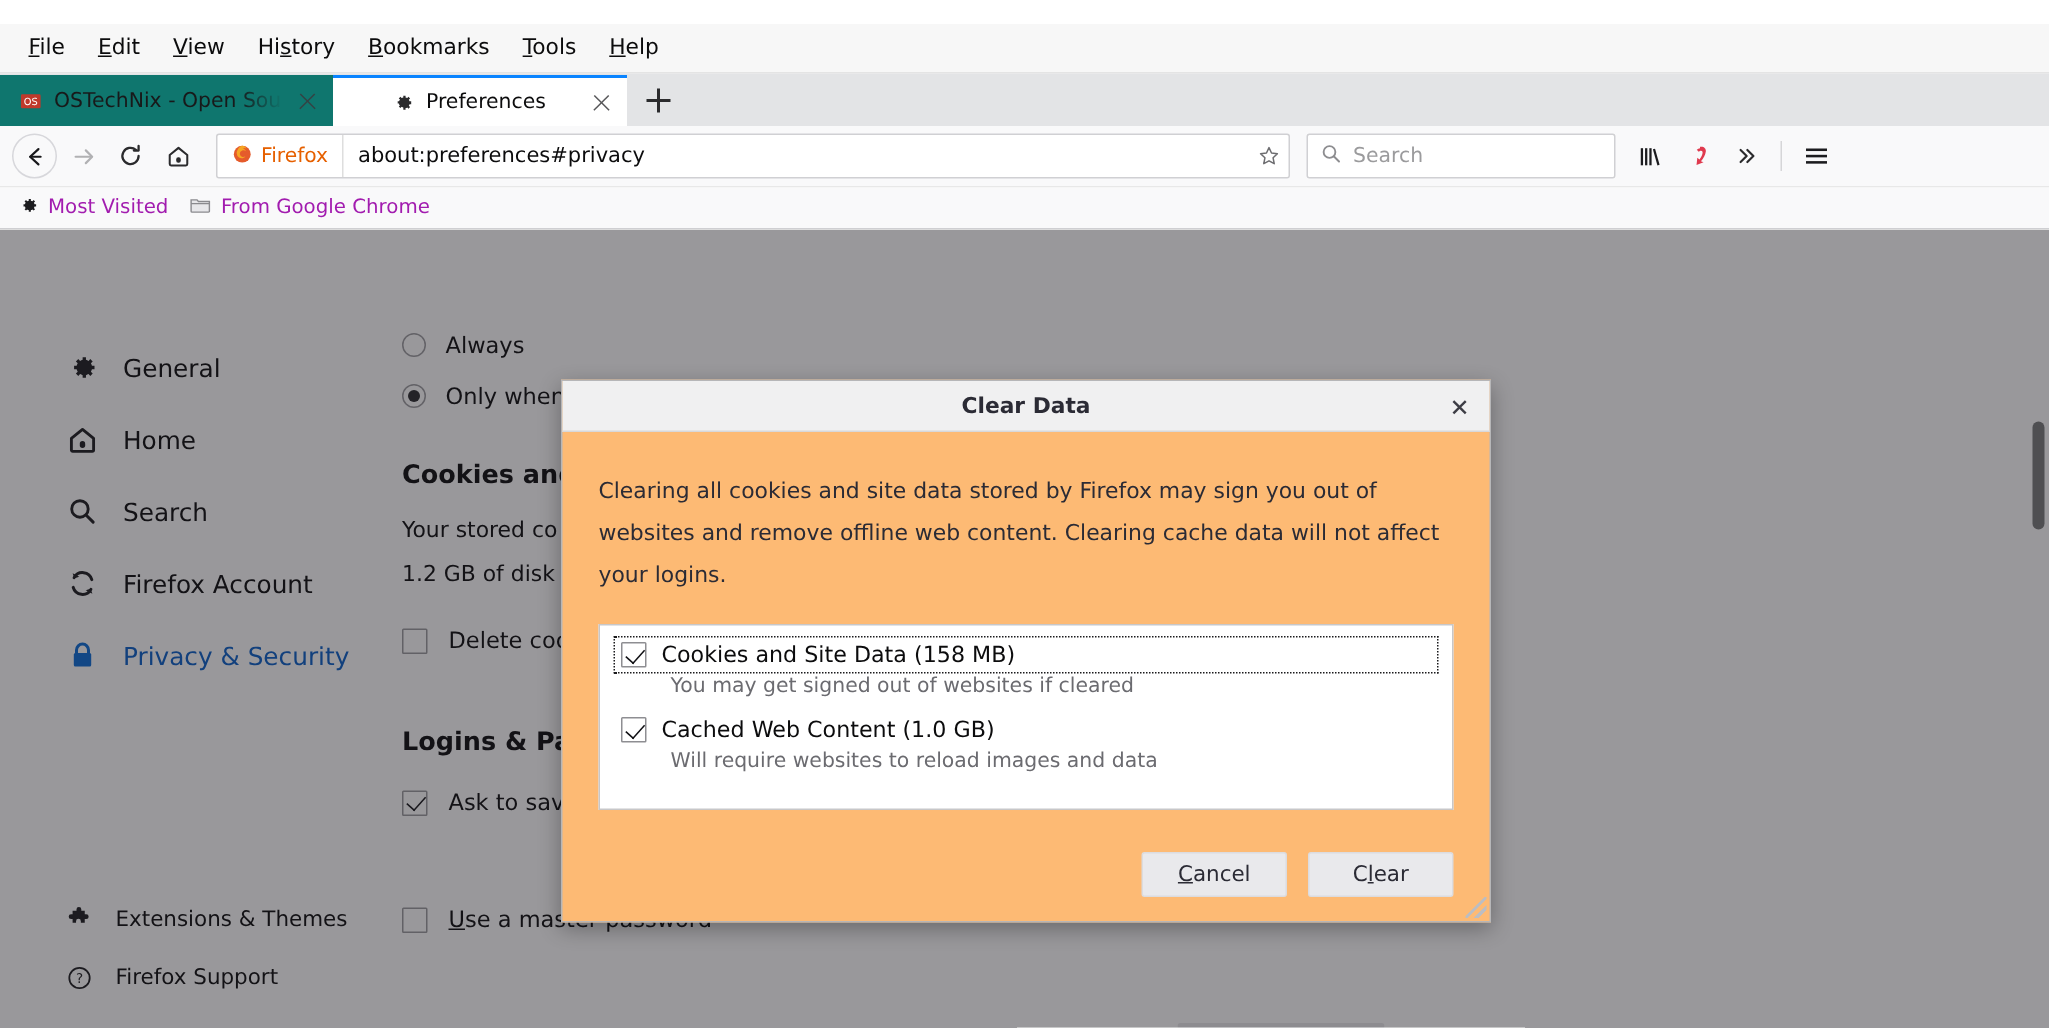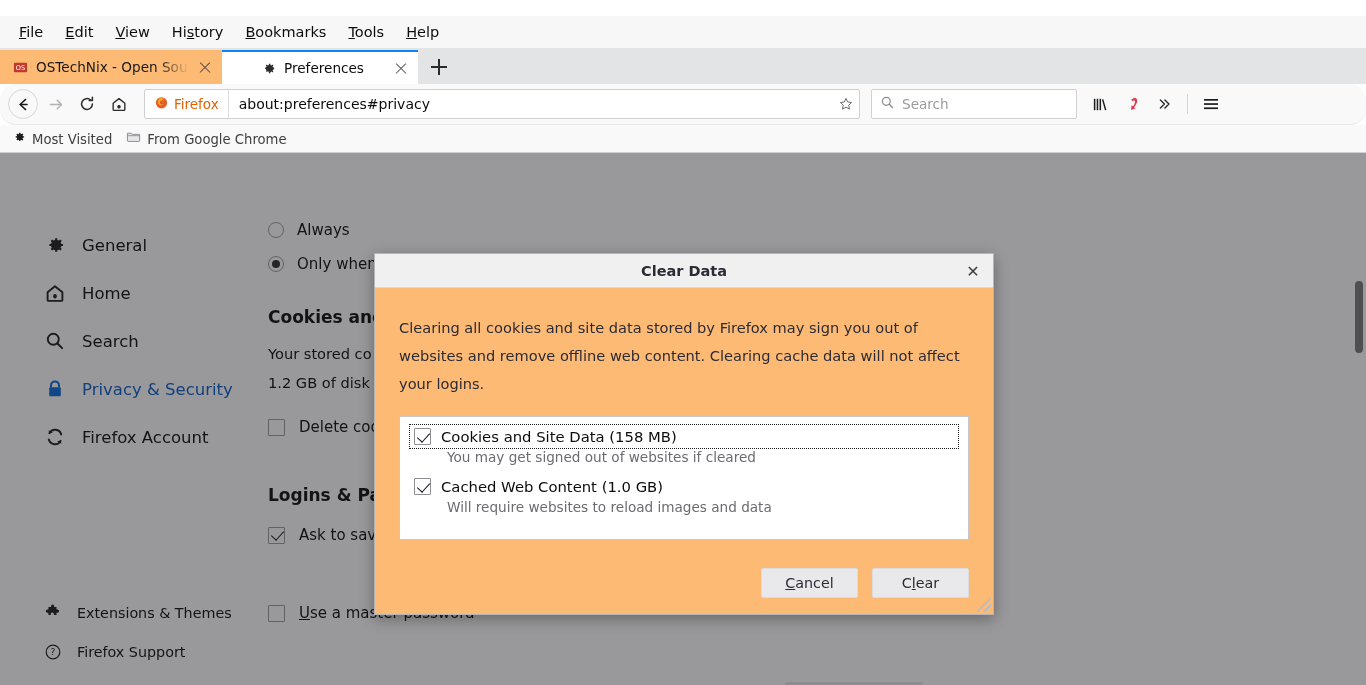--- a/index.html
+++ b/index.html
@@ -43,21 +43,21 @@
     height: 34px;
     display: flex;
     align-items: center;
     gap: 8px;
     padding: 0 9px 0 12px;
     font-size: 13.6px;
     color: #0c0c0d;
     position: relative;
     min-width: 0;
   }
-  .tab.inactive { width: 222px; background: #fdba74; color: #18191a; }
+  .tab.inactive { width: 222px; background: #0f766e; color: #18191a; }
   .tab.active {
     width: 196px;
     background: #ffffff;
     border-top: 2px solid #0a84ff;
     padding-left: 38px;
   }
   .tab-favicon {
     width: 16px; height: 16px;
     flex: 0 0 16px;
     display: flex; align-items: center; justify-content: center;
@@ -95,21 +95,20 @@
 
   
   #navbar {
     height: 41px;
     background: #f9f9fa;
     display: flex;
     align-items: center;
     padding: 0 8px;
     gap: 2px;
     border-bottom: 1px solid #e8e8e8;
-    border-radius: 16px;
   }
   .navbtn {
     width: 30px; height: 30px;
     display: flex; align-items: center; justify-content: center;
     border-radius: 50%;
     flex: 0 0 auto;
   }
   .navbtn.back { border: 1px solid #d7d7db; }
   #urlbar {
     flex: 1 1 auto;
@@ -165,22 +164,22 @@
   #bookmarks {
     height: 28px;
     background: #f9f9fa;
     display: flex;
     align-items: center;
     padding-left: 12px;
     gap: 14px;
     border-bottom: 1px solid #cfcfd2;
   }
   .bm {
-    display: flex; align-items: flex-end; gap: 6px;
-    font-size: 13.2px; color: #404040;
+    display: flex; align-items: center; gap: 6px;
+    font-size: 13.2px; color: #a21caf;
   }
 
   
   #content {
     position: relative;
     height: 547px;
     background: #ffffff;
     overflow: hidden;
   }
   #prefs {
@@ -526,40 +525,40 @@
         <span>Home</span>
       </div>
       <div class="cat">
         <span class="cat-icon">
           <svg width="22" height="22" viewBox="0 0 22 22">
               <circle cx="9.3" cy="9.3" r="5.5" stroke="#1c1c1f" stroke-width="1.9" fill="none"></circle>
               <path d="M13.5 13.5l4.6 4.6" stroke="#1c1c1f" stroke-width="2" stroke-linecap="round"></path>
             </svg>
         </span>
         <span>Search</span>
-      </div>
-      <div class="cat selected">
-        <span class="cat-icon">
-          <svg width="22" height="22" viewBox="0 0 22 22">
-              <path d="M7 9.5V7.4a4 4 0 018 0v2.1" stroke="#0a6cd8" stroke-width="2" fill="none"></path>
-              <rect x="5.2" y="9.3" width="11.6" height="9" rx="1" fill="#0a6cd8"></rect>
-            </svg>
-        </span>
-        <span>Privacy &amp; Security</span>
       </div>
       <div class="cat">
         <span class="cat-icon">
           <svg width="22" height="22" viewBox="0 0 22 22">
               <path d="M17.2 8.4A6.4 6.4 0 005.4 7.1" stroke="#1c1c1f" stroke-width="2" fill="none" stroke-linecap="round"></path>
               <path d="M4.8 13.6a6.4 6.4 0 0011.8 1.3" stroke="#1c1c1f" stroke-width="2" fill="none" stroke-linecap="round"></path>
               <path d="M4.4 4.2l1.2 3.3 3.3-1" fill="#1c1c1f"></path>
               <path d="M17.6 17.8l-1.2-3.3-3.3 1" fill="#1c1c1f"></path>
             </svg>
         </span>
         <span>Firefox Account</span>
+      </div>
+      <div class="cat selected">
+        <span class="cat-icon">
+          <svg width="22" height="22" viewBox="0 0 22 22">
+              <path d="M7 9.5V7.4a4 4 0 018 0v2.1" stroke="#0a6cd8" stroke-width="2" fill="none"></path>
+              <rect x="5.2" y="9.3" width="11.6" height="9" rx="1" fill="#0a6cd8"></rect>
+            </svg>
+        </span>
+        <span>Privacy &amp; Security</span>
       </div>
     </div>
 
     <div id="cats-bottom">
       <div class="cat small">
         <span class="cat-icon">
           <svg width="18" height="18" viewBox="0 0 18 18">
               <path d="M7 2.2a1.6 1.6 0 013.2 0v.9h2.3v2.4h1a1.6 1.6 0 010 3.2h-1v2.4H9.9v-1a1.6 1.6 0 00-3.2 0v1H4.4V8.7h-1a1.6 1.6 0 010-3.2h1V3.1H7v-.9z" fill="#1c1c1f"></path>
             </svg>
         </span>

